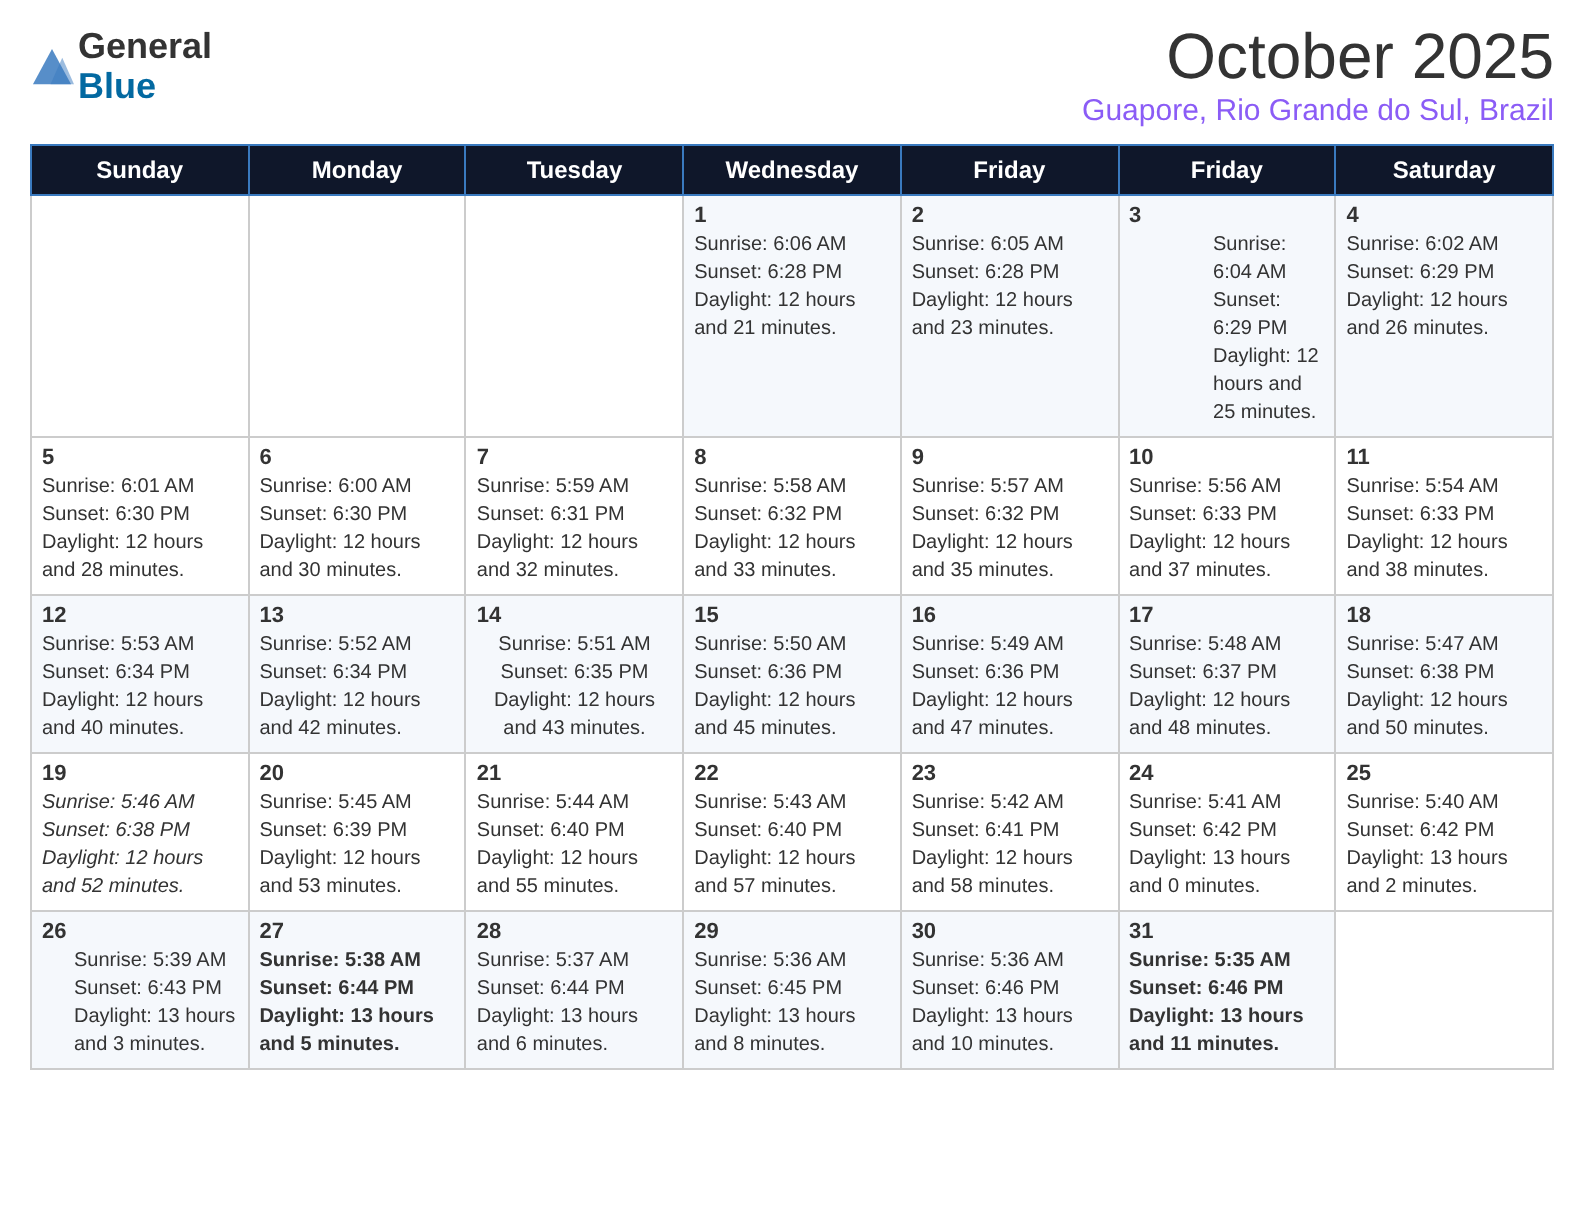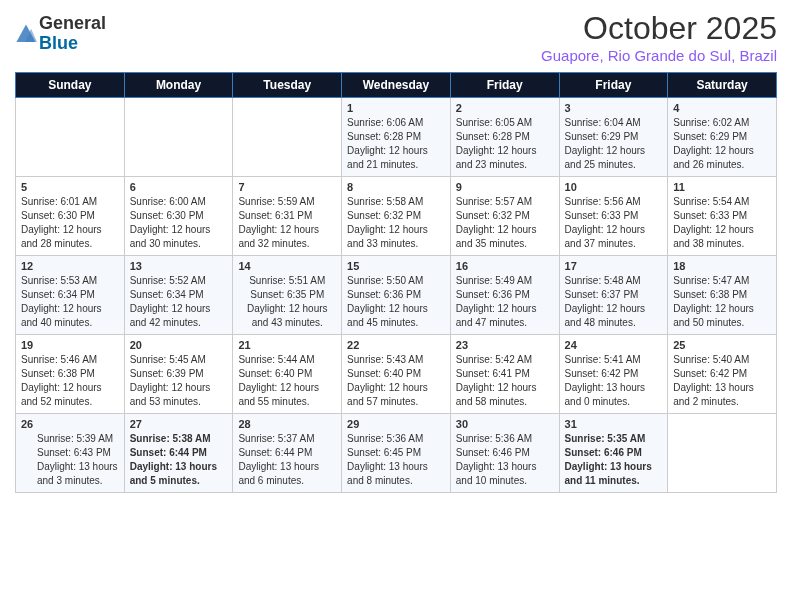--- a/index.html
+++ b/index.html
@@ -138,21 +138,21 @@
 Daylight: 12 hours and 21 minutes.</div>
           </td>
           <td>
             <span class="day-number">2</span>
             <div class="day-info" style="white-space: pre-line;">Sunrise: 6:05 AM
 Sunset: 6:28 PM
 Daylight: 12 hours and 23 minutes.</div>
           </td>
           <td>
             <span class="day-number">3</span>
-            <div class="day-info" style="white-space: pre-line;">Sunrise: 6:04 AM
+            <div class="day-info" style="white-space: pre-line; margin-left: 42px;">Sunrise: 6:04 AM
 Sunset: 6:29 PM
 Daylight: 12 hours and 25 minutes.</div>
           </td>
           <td>
             <span class="day-number">4</span>
             <div class="day-info" style="white-space: pre-line;">Sunrise: 6:02 AM
 Sunset: 6:29 PM
 Daylight: 12 hours and 26 minutes.</div>
           </td>
         </tr>
@@ -240,21 +240,21 @@
           <td>
             <span class="day-number">18</span>
             <div class="day-info" style="white-space: pre-line;">Sunrise: 5:47 AM
 Sunset: 6:38 PM
 Daylight: 12 hours and 50 minutes.</div>
           </td>
         </tr>
         <tr>
           <td>
             <span class="day-number">19</span>
-            <div class="day-info" style="white-space: pre-line;">Sunrise: 5:46 AM
+            <div class="day-info" style="white-space: pre-line; font-style: italic;">Sunrise: 5:46 AM
 Sunset: 6:38 PM
 Daylight: 12 hours and 52 minutes.</div>
           </td>
           <td>
             <span class="day-number">20</span>
             <div class="day-info" style="white-space: pre-line;">Sunrise: 5:45 AM
 Sunset: 6:39 PM
 Daylight: 12 hours and 53 minutes.</div>
           </td>
           <td>

